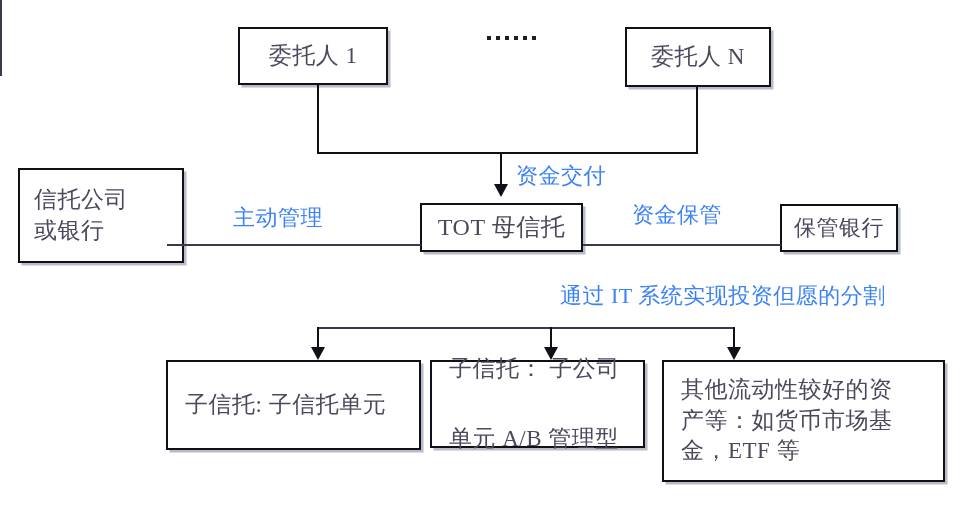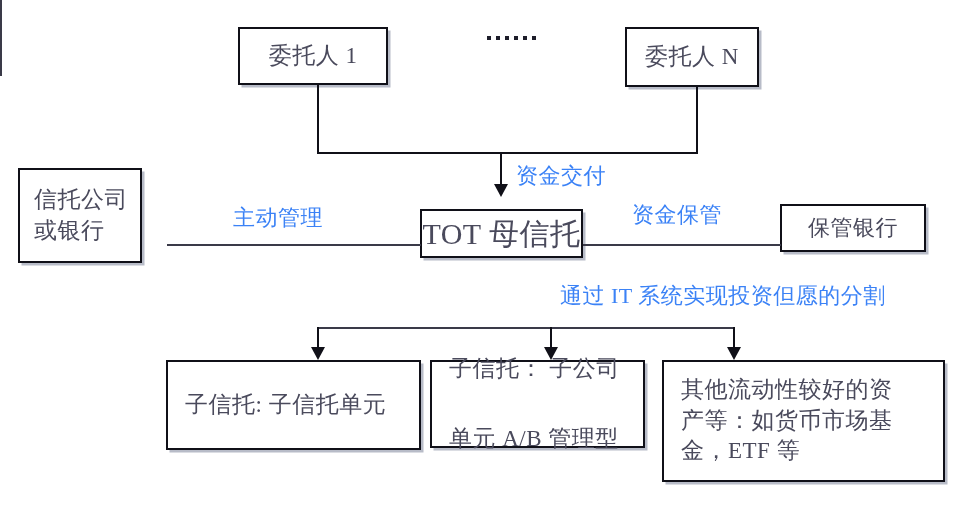--- a/index.html
+++ b/index.html
@@ -99,42 +99,42 @@
 
   <div class="dots" style="left:487px; top:36px;">
     <i></i>
     <i></i>
     <i></i>
     <i></i>
     <i></i>
     <i></i>
   </div>
 
-  <div class="node center-text" style="left:625px; top:27px; width:134px; height:60px; font-size:23px; padding:0 14px;justify-content:center;">
+  <div class="node center-text" style="left:625px; top:27px; width:146px; height:60px; font-size:23px; padding:0 14px;justify-content:center;">
     <span class="line">委托人 N</span>
   </div>
 
   <div class="vline" style="left:317px; top:85px; height:69px;"></div>
   <div class="vline" style="left:696px; top:87px; height:67px;"></div>
   <div class="hline" style="left:317px; top:152px; width:381px;"></div>
   <div class="vline" style="left:500px; top:152px; height:33px;"></div>
   <div class="arrowhead" style="left:494px; top:184px;"></div>
 
   <div class="label" style="left:516px; top:161px; font-size:22px;">资金交付</div>
 
-  <div class="node" style="left:18px; top:168px; width:124px; height:95px; font-size:23px; padding:0 14px;">
+  <div class="node" style="left:18px; top:168px; width:166px; height:95px; font-size:23px; padding:0 14px;">
     <span class="line">信托公司</span>
     <span class="line">或银行</span>
   </div>
 
-  <div class="node center-text" style="left:420px; top:203px; width:163px; height:49px; font-size:30px; padding:0 17px;margin-top:6px;">
+  <div class="node center-text" style="left:420px; top:203px; width:163px; height:49px; font-size:24px; padding:0 17px;">
     <span class="line">TOT 母信托</span>
   </div>
 
-  <div class="node center-text" style="left:780px; top:204px; width:146px; height:48px; font-size:22px; padding:0 12px;">
+  <div class="node center-text" style="left:780px; top:204px; width:118px; height:48px; font-size:22px; padding:0 12px;">
     <span class="line">保管银行</span>
   </div>
 
   <div class="hline thin" style="left:167px; top:244px; width:254px;"></div>
   <div class="hline thin" style="left:583px; top:244px; width:198px;"></div>
 
   <div class="label" style="left:233px; top:203px; font-size:22px;">主动管理</div>
   <div class="label" style="left:632px; top:200px; font-size:22px;">资金保管</div>
 
   <div class="label" style="left:524px; top:281px; font-size:22px;margin-left:36px;">通过 IT 系统实现投资但愿的分割</div>

